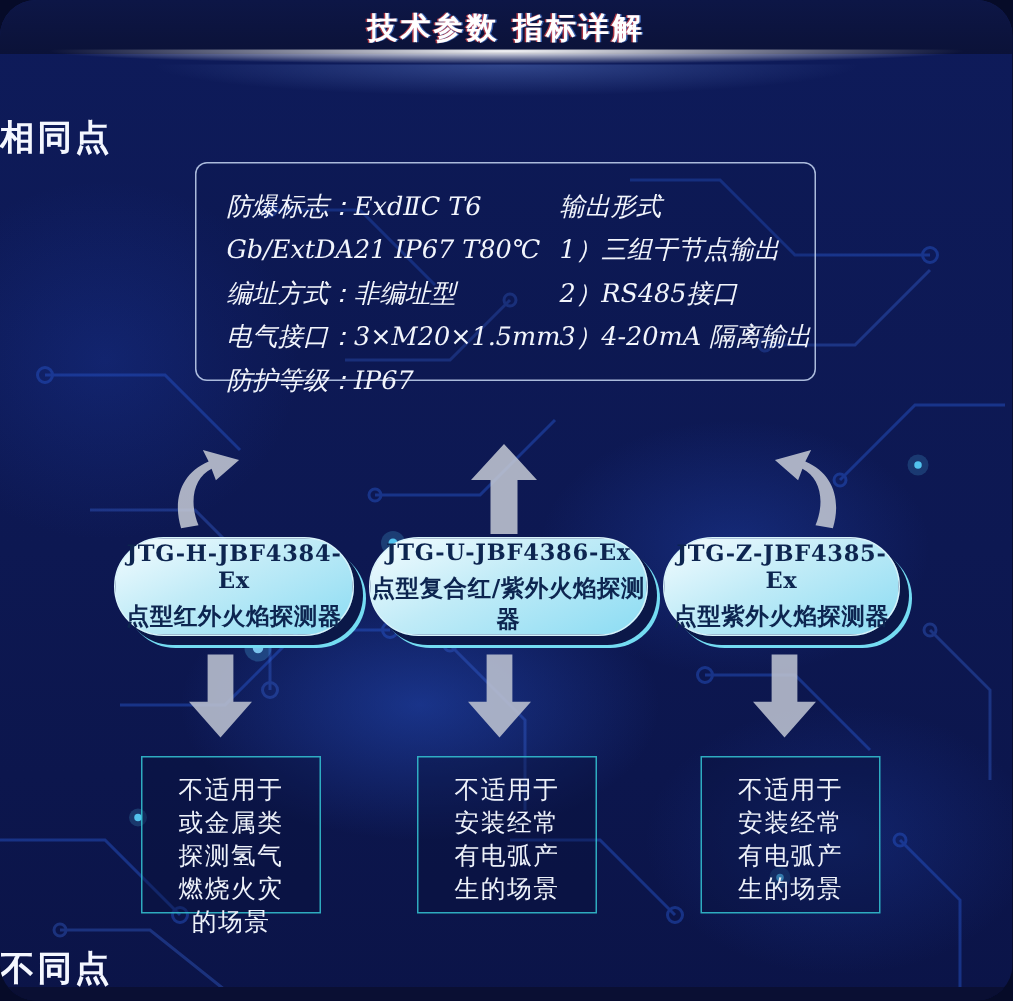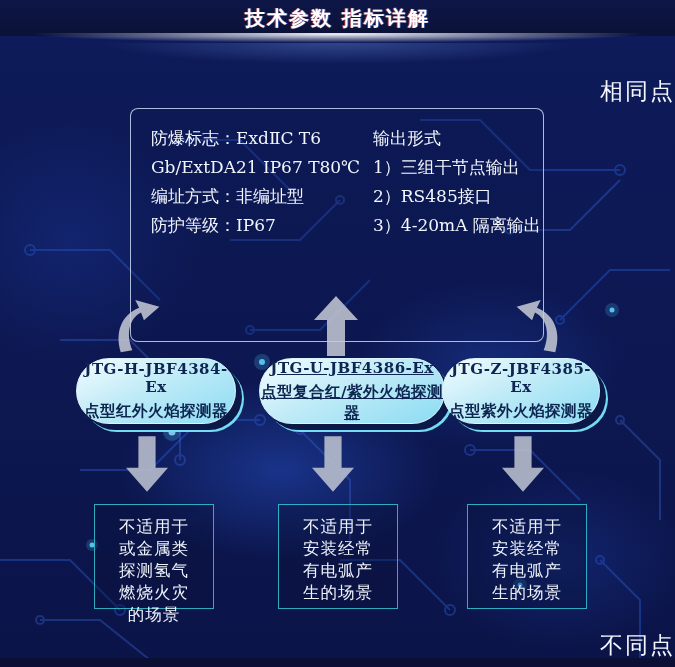--- a/index.html
+++ b/index.html
@@ -1,20 +1,21 @@
 <!DOCTYPE html>
 <html><head>
 <meta charset="utf-8">
 <style>
   html,body{margin:0;padding:0;background:#060b28;}
   .stage{
     position:relative;width:675px;height:667px;overflow:hidden;
     background:linear-gradient(180deg,#0e1b5a 0%,#0d1852 55%,#0b1448 100%);
     font-family:"DejaVu Serif","Liberation Serif",serif;
     color:#f2f5fc;
+    border-radius:24px;
   }
   .bg{position:absolute;inset:0;}
   .glow{position:absolute;border-radius:50%;}
   .glow.g1{left:120px;top:380px;width:320px;height:180px;background:radial-gradient(closest-side,rgba(45,95,225,.40),rgba(45,95,225,0));}
   .glow.g2{left:360px;top:280px;width:260px;height:170px;background:radial-gradient(closest-side,rgba(40,85,210,.30),rgba(40,85,210,0));}
   .glow.g3{left:-60px;top:120px;width:260px;height:240px;background:radial-gradient(closest-side,rgba(35,75,200,.22),rgba(35,75,200,0));}
   .glow.g4{left:430px;top:470px;width:260px;height:180px;background:radial-gradient(closest-side,rgba(35,80,205,.25),rgba(35,80,205,0));}
 
   header.banner{
     position:absolute;left:0;top:0;width:675px;height:36px;
@@ -29,31 +30,32 @@
   .banner-glow{
     position:absolute;left:0;top:33px;width:675px;height:11px;
     background:radial-gradient(ellipse 58% 100% at 50% 10%,rgba(255,255,255,.95),rgba(255,255,255,0) 78%);
   }
   .banner-arc{
     position:absolute;left:0;top:43px;width:675px;height:30px;
     background:radial-gradient(ellipse 50% 100% at 50% 0%,rgba(130,170,255,.30),rgba(130,170,255,0) 70%);
   }
 
   .section-title{
-    position:absolute;width:675px;text-align:right;margin:0;
-    font-size:23px;font-weight:normal;color:#f4f7ff;letter-spacing:2px;
+    position:absolute;width:675px;text-align:left;margin:0;
+    font-size:23px;font-weight:bold;color:#f4f7ff;letter-spacing:2px;
   }
   .same-title{top:76px;}
   .diff-title{top:630px;}
 
   .spec-box{
-    position:absolute;left:130px;top:108px;width:414px;height:234px;
+    position:absolute;left:130px;top:108px;width:414px;height:146px;
     border:1px solid rgba(200,216,245,.85);border-radius:8px;
     box-sizing:border-box;padding:15px 0 0 20px;display:flex;
     background:rgba(12,24,70,.18);
+    font-style:italic;
   }
   .spec-col{font-size:17px;line-height:29px;white-space:nowrap;}
   .spec-col.left{width:222px;}
   .spec-col.right{flex:1;}
 
   .arrow{position:absolute;}
   .up-curved-l{left:108px;top:298px;width:68px;height:58px;}
   .up-straight{left:314px;top:296px;width:44px;height:60px;}
   .up-curved-r{left:500px;top:298px;width:68px;height:58px;}
   .down-1{left:126px;top:436px;width:42px;height:56px;}
@@ -62,21 +64,21 @@
 
   .pill{
     position:absolute;top:358px;height:64px;border-radius:34px;
     background:linear-gradient(155deg,#f4fcff 0%,#c0ebf7 45%,#8bdcf3 100%);
     border:1px solid #d9f4fb;
     box-shadow:6px 6px 0 #0b1848,8px 8px 0 #74dcf2;
     display:flex;flex-direction:column;align-items:center;justify-content:center;
     color:#0d2550;text-align:center;
   }
   .pill-1{left:76px;width:158px;}
-  .pill-2{left:259px;width:184px;text-decoration:underline;}
+  .pill-2{left:246px;width:184px;}
   .pill-3{left:442px;width:156px;}
   .pill .model{font-size:15px;font-weight:bold;letter-spacing:.5px;}
   .pill .cname{font-size:15.5px;font-weight:bold;margin-top:5px;letter-spacing:.5px;}
 
   .limit-box{
     position:absolute;top:504px;height:105px;width:120px;box-sizing:border-box;
     border:1px solid rgba(55,210,222,.8);
     background:rgba(8,18,58,.35);
     padding-top:11px;text-align:center;
     font-size:16.5px;line-height:22px;color:#eef2fa;letter-spacing:1px;
@@ -159,20 +161,21 @@
   <div class="banner-glow"></div>
   <div class="banner-arc"></div>
 
   <h2 class="section-title same-title">相同点</h2>
 
   <div class="spec-box">
     <div class="spec-col left">
       <div>防爆标志：ExdⅡC T6</div>
       <div>Gb/ExtDA21 IP67 T80℃</div>
       <div>编址方式：非编址型</div>
+      <div>电气接口：3×M20×1.5mm</div>
       <div>防护等级：IP67</div>
     </div>
     <div class="spec-col right">
       <div>输出形式</div>
       <div>1）三组干节点输出</div>
       <div>2）RS485接口</div>
       <div>3）4-20mA 隔离输出</div>
     </div>
   </div>
 

